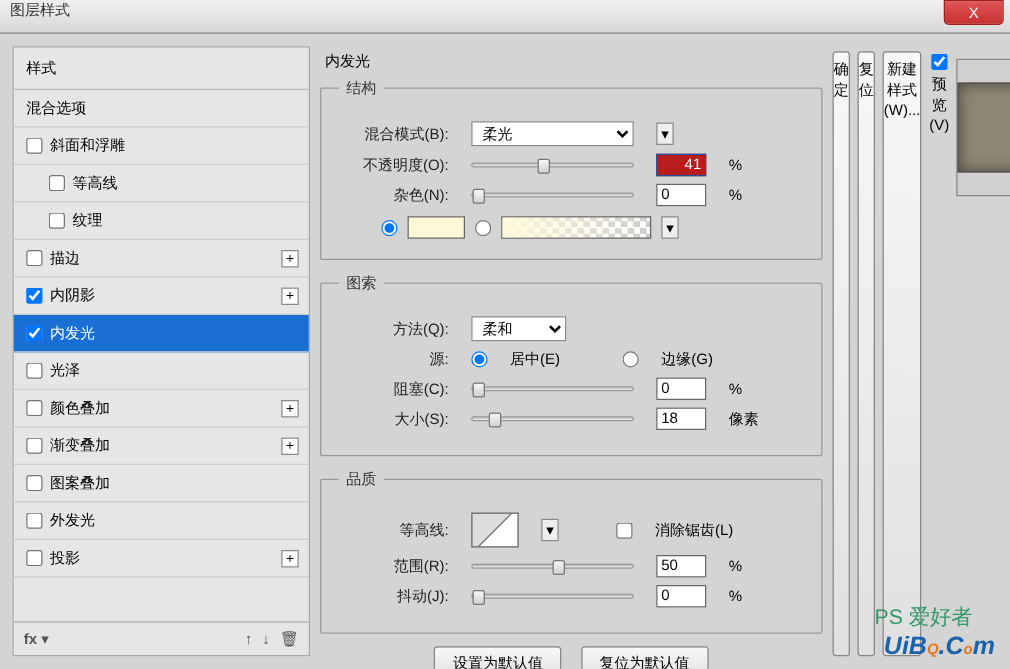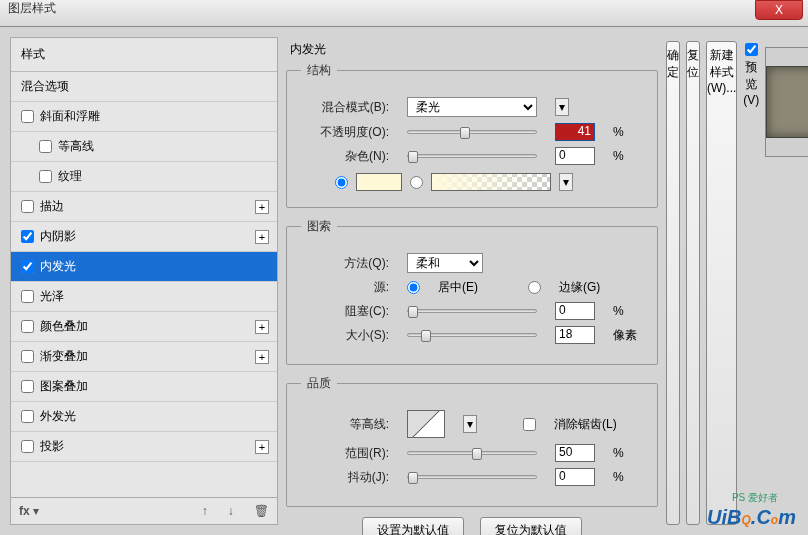--- a/index.html
+++ b/index.html
@@ -1,28 +1,28 @@
 <!DOCTYPE html>
 <html><head>
 <meta charset="utf-8">
 <style>
 * { box-sizing: border-box; margin: 0; padding: 0; font-family: "Microsoft YaHei", SimSun, sans-serif; font-size: 12px; }
 body { background: #d4d4d4; width: 808px; height: 535px; position: relative; overflow: hidden; }
 .titlebar { height: 27px; background: linear-gradient(#f0f0f0, #d8d8d8); border-bottom: 1px solid #888; display: flex; align-items: flex-start; padding-left: 8px; position: relative; }
 .titlebar-text { color: #333; }
 .close-btn { position: absolute; right: 5px; top: 0; width: 48px; height: 20px; background: linear-gradient(#e05555, #c63030); color: #fff; text-align: center; line-height: 18px; border-radius: 0 0 4px 4px; border: 1px solid #a02020; cursor: pointer; }
 .dialog-body { display: flex; padding: 10px; gap: 8px; height: calc(100% - 27px); }
-.left-panel { width: 268px; background: #e6e6e6; border: 1px solid #aaa; display: flex; flex-direction: column; }
+.left-panel { width: 238px; background: #e6e6e6; border: 1px solid #aaa; display: flex; flex-direction: column; }
 .styles-header { padding: 8px 10px; border-bottom: 1px solid #bbb; }
 .style-row { display: flex; align-items: center; padding: 6px 10px; border-bottom: 1px solid #ccc; cursor: pointer; position: relative; }
 .style-row.indent { padding-left: 28px; }
 .style-row.selected { background: #1a6fd4; color: #fff; }
 .style-row input[type=checkbox] { margin-right: 6px; }
 .style-row .plus { position: absolute; right: 8px; width: 14px; height: 14px; border: 1px solid #888; background: #fff; text-align: center; line-height: 12px; font-size: 11px; }
-.left-footer { margin-top: auto; border-top: 1px solid #aaa; padding: 6px 8px; display: flex; align-items: center; gap: 20px; color: #555; }
+.left-footer { margin-top: auto; border-top: 1px solid #aaa; padding: 6px 8px; display: flex; align-items: center; gap: 8px; color: #555; }
 .left-footer .spacer { flex: 1; }
 .center-panel { flex: 1; padding: 4px 0; }
 .section-title { font-size: 12px; margin-bottom: 4px; padding-left: 4px; }
 fieldset { border: 1px solid #999; border-radius: 2px; margin-bottom: 10px; padding: 12px 14px 14px; }
 legend { padding: 0 6px; color: #333; }
 .form-row { display: flex; align-items: center; margin: 6px 0; gap: 18px; }
 .form-label { width: 88px; text-align: right; color: #222; }
 select { height: 20px; border: 1px solid #888; background: #fff; padding: 0 4px; }
 .slider { width: 130px; height: 4px; background: linear-gradient(#bbb,#eee); border: 1px solid #999; position: relative; border-radius: 2px; flex-shrink: 0; }
 .thumb { position: absolute; top: -4px; width: 10px; height: 12px; background: linear-gradient(#f8f8f8,#d0d0d0); border: 1px solid #777; border-radius: 2px; }
@@ -38,21 +38,21 @@
 .contour-box { width: 38px; height: 28px; border: 1px solid #666; background: linear-gradient(135deg,#ddd 0%,#ddd 48%,#666 50%,#fff 52%,#fff 100%); display: inline-block; }
 .btn-row { text-align: center; margin-top: 6px; }
 .btn { display: inline-block; padding: 4px 14px; border: 1px solid #888; background: linear-gradient(#f8f8f8,#e0e0e0); border-radius: 3px; margin: 0 6px; cursor: pointer; }
 .right-panel { width: 132px; display: flex; flex-direction: row; gap: 6px; padding-top: 4px; }
 .r-btn { padding: 5px 0; border: 1px solid #888; background: linear-gradient(#f8f8f8,#e0e0e0); border-radius: 3px; text-align: center; cursor: pointer; }
 .preview-box { border: 1px solid #888; background: #d0d0d0; height: 110px; margin-top: 6px; display: flex; align-items: center; justify-content: center; }
 .preview-inner { width: 72px; height: 72px; background: #8d8876; border: 1px solid #444; box-shadow: inset 0 0 12px rgba(0,0,0,0.5); }
 .preview-label { text-align: center; margin-top: 2px; }
 .watermark { position: absolute; bottom: 6px; right: 12px; font-size: 20px; font-weight: bold; color: #1a62aa; font-style: italic; pointer-events: none;}
 .watermark .c { color: #e67818; }
-.wm-sub { position: absolute; bottom: 30px; right: 30px; font-size: 10px; color: #396; pointer-events:none;}
+.wm-sub { position: absolute; bottom: 30px; right: 30px; font-size: 17px; color: #396; pointer-events:none;}
 </style>
 </head>
 <body>
 
 <div class="titlebar">
   <span class="titlebar-text">图层样式</span>
   <div class="close-btn">X</div>
 </div>
 
 <div class="dialog-body">

